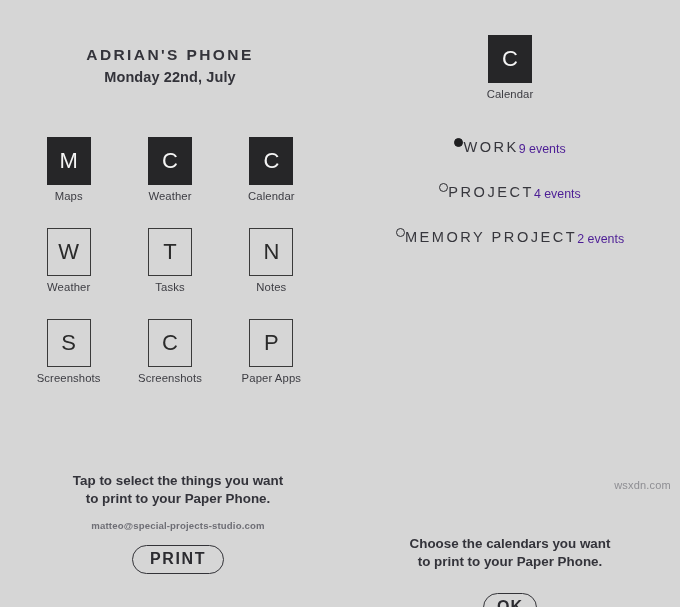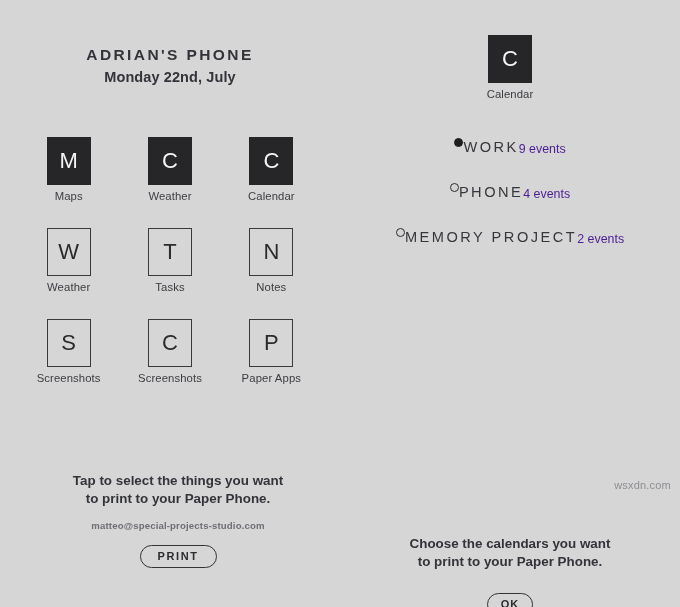--- a/index.html
+++ b/index.html
@@ -123,21 +123,21 @@
     font-weight: bold;
     color: #6e6e75;
     letter-spacing: 0.15px;
   }
   .pill-btn {
     display: inline-block;
     margin-top: 14px;
     padding: 4px 17px 5px;
     border: 1.6px solid #333338;
     border-radius: 22px;
-    font-size: 11px;
+    font-size: 16px;
     font-weight: bold;
     letter-spacing: 1.6px;
     color: #2b2b30;
     background: transparent;
     cursor: pointer;
     font-family: "Liberation Sans", sans-serif;
   }
   .pill-btn.ok {
     letter-spacing: 1.1px;
     padding: 4px 13px 5px;
@@ -293,21 +293,21 @@
     <div class="cal-list">
 
       <div class="cal-item">
         <div class="cal-dot on"></div>
         <div class="cal-name">WORK</div>
         <div class="cal-count">9 events</div>
       </div>
 
       <div class="cal-item">
         <div class="cal-dot off"></div>
-        <div class="cal-name">PHONE</div>
+        <div class="cal-name">PROJECT</div>
         <div class="cal-count">4 events</div>
       </div>
 
       <div class="cal-item">
         <div class="cal-dot off"></div>
         <div class="cal-name">MEMORY PROJECT</div>
         <div class="cal-count">2 events</div>
       </div>
 
     </div>

